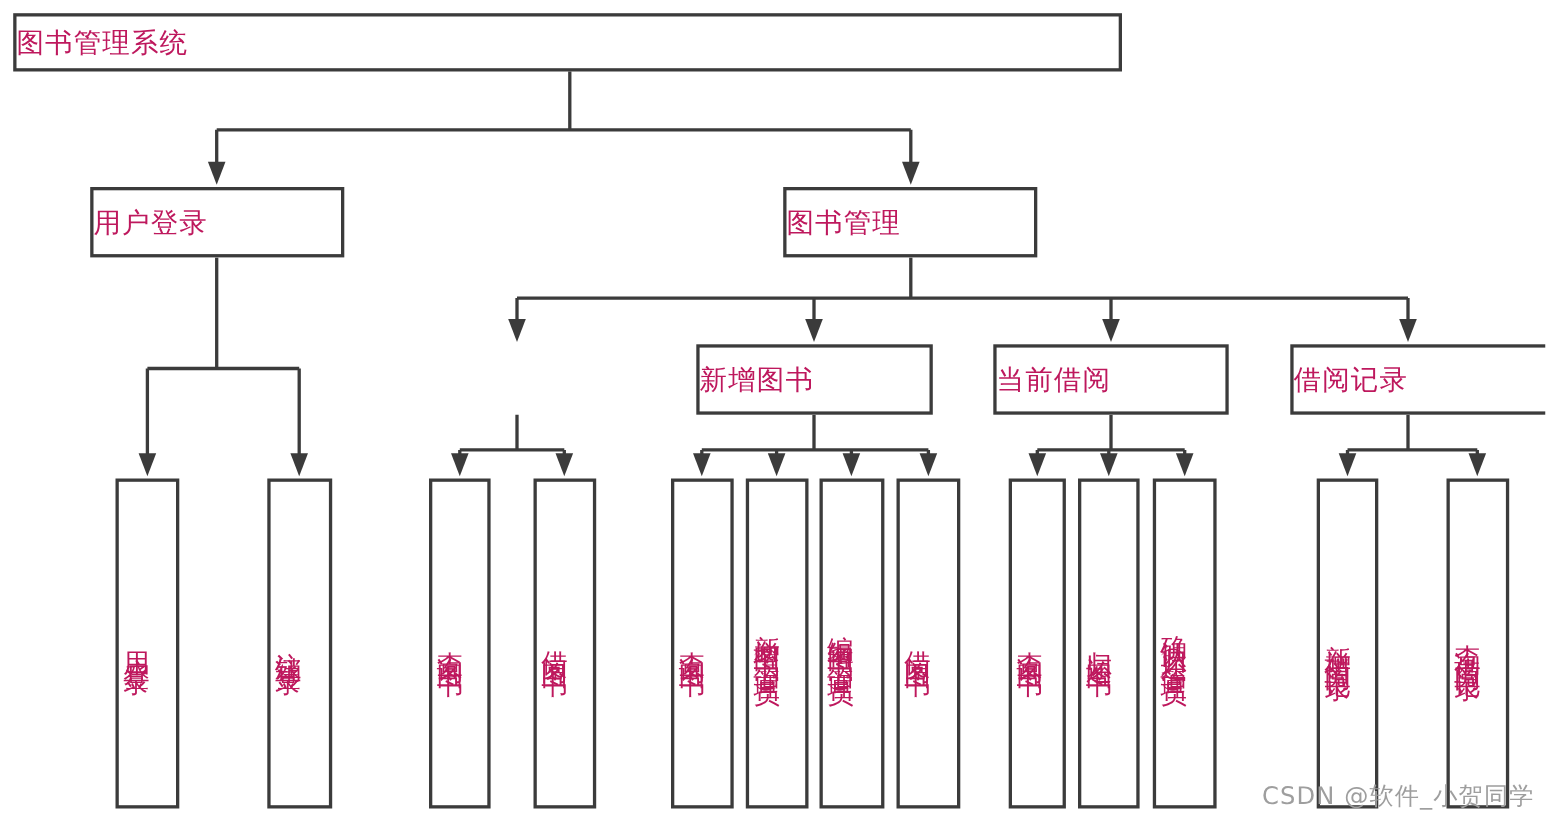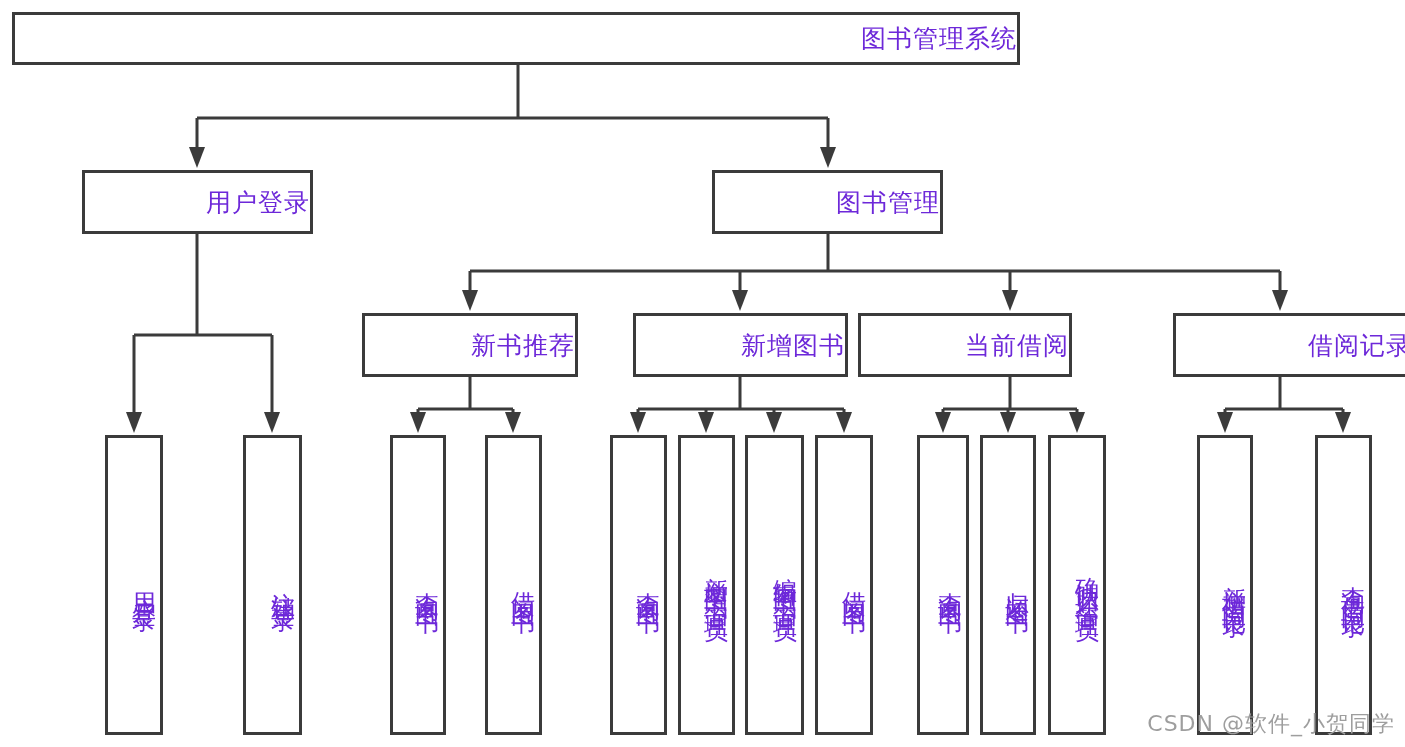--- a/index.html
+++ b/index.html
@@ -12,22 +12,22 @@
     overflow: hidden;
   }
   .stage svg { position: absolute; left: 0; top: 0; }
   .box {
     position: absolute;
     box-sizing: border-box;
     background: #ffffff;
     border: 3px solid #3b3b3b;
     display: flex;
     align-items: center;
-    justify-content: flex-end;
-    color: #6d28d9;
+    justify-content: flex-start;
+    color: #be185d;
   }
   .h-label {
     font-size: 25px;
     letter-spacing: 1px;
     white-space: nowrap;
   }
   .v-label {
     writing-mode: vertical-rl;
     text-orientation: mixed;
     font-size: 24px;
@@ -98,27 +98,24 @@
     <span class="h-label">图书管理系统</span>
   </div>
 
   <div class="box" style="left:82px; top:170px; width:231px; height:64px;">
     <span class="h-label">用户登录</span>
   </div>
   <div class="box" style="left:712px; top:170px; width:231px; height:64px;">
     <span class="h-label">图书管理</span>
   </div>
 
-  <div class="box" style="left:362px; top:313px; width:216px; height:64px;">
-    <span class="h-label">新书推荐</span>
-  </div>
   <div class="box" style="left:633px; top:313px; width:215px; height:64px;">
     <span class="h-label">新增图书</span>
   </div>
-  <div class="box" style="left:858px; top:313px; width:214px; height:64px;">
+  <div class="box" style="left:903px; top:313px; width:214px; height:64px;">
     <span class="h-label">当前借阅</span>
   </div>
   <div class="box" style="left:1173px; top:313px; width:242px; height:64px;">
     <span class="h-label">借阅记录</span>
   </div>
 
   <div class="box" style="left:105px; top:435px; width:58px; height:300px;">
     <span class="v-label">用户登录</span>
   </div>
   <div class="box" style="left:243px; top:435px; width:59px; height:300px;">

